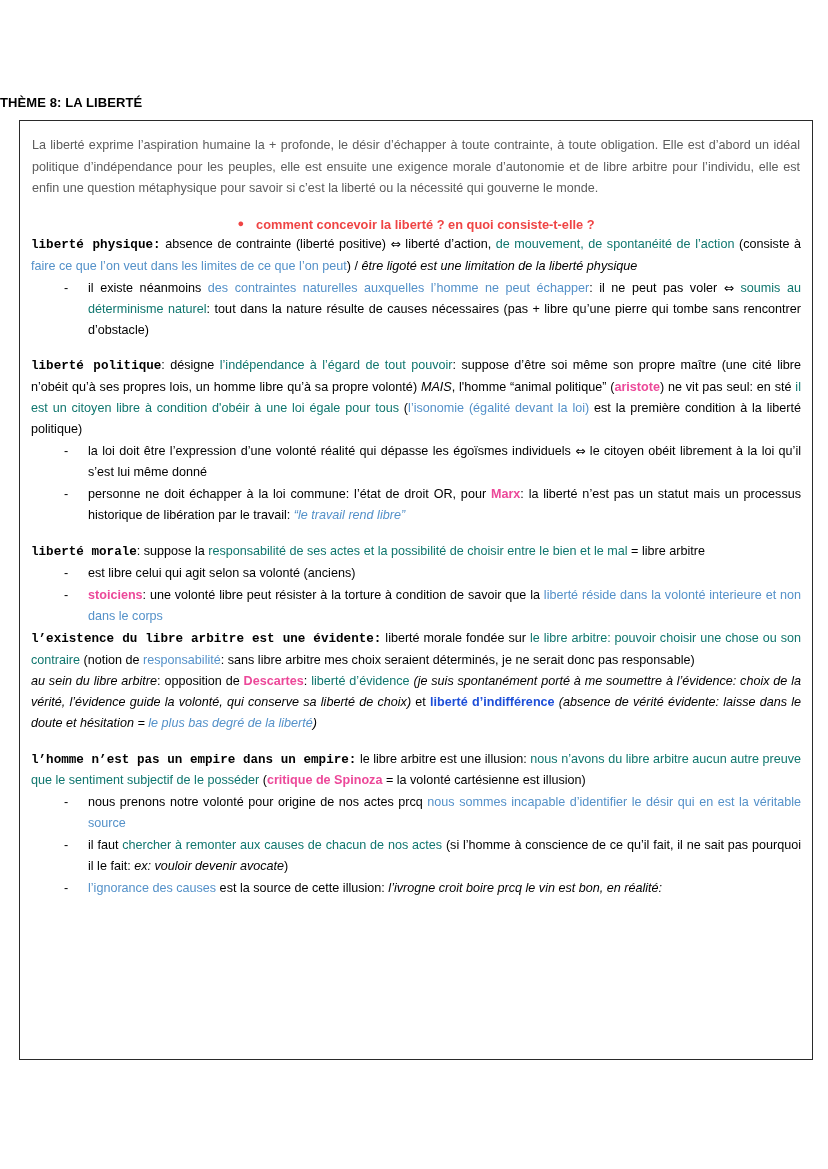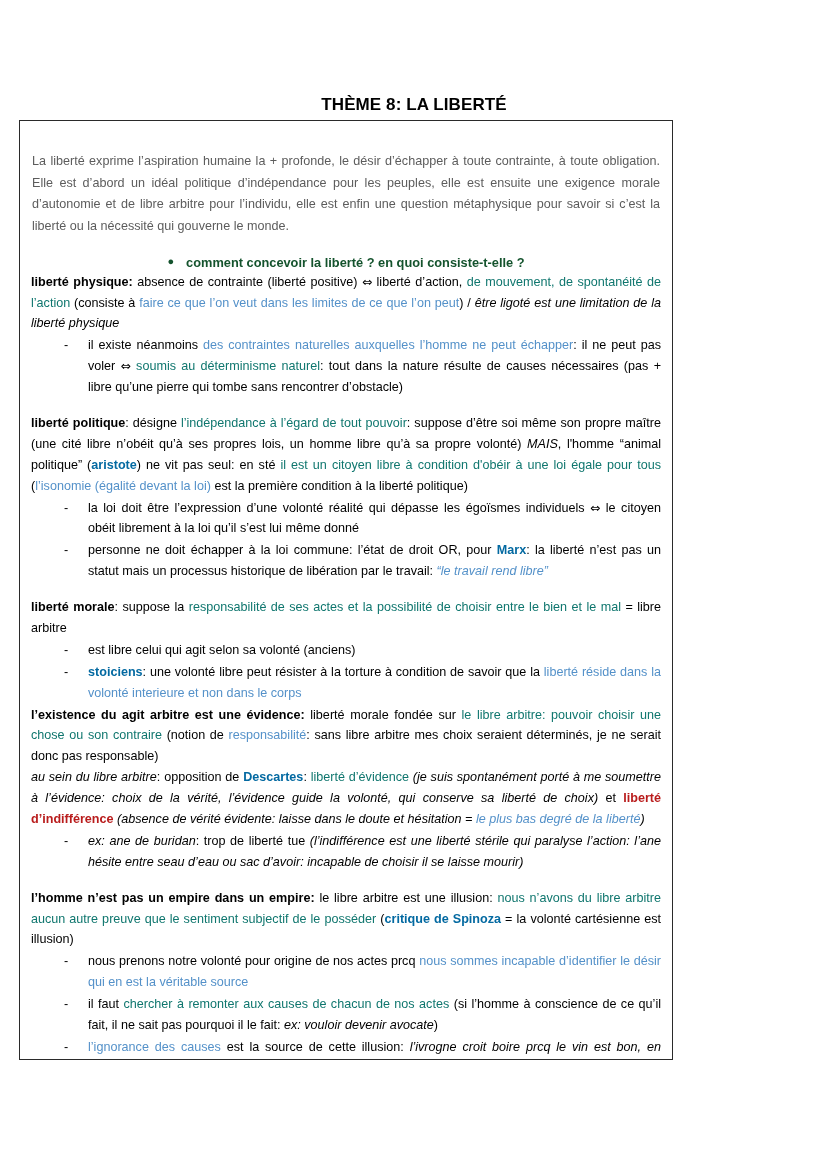--- a/index.html
+++ b/index.html
@@ -23,56 +23,56 @@
     box-sizing: border-box;
     padding: 0;
   }
 
   
   .doc-title {
     position: absolute;
     top: 95px;
     left: 0;
     width: 828px;
-    text-align: center;
-    font-size: 17px;
+    text-align: left;
+    font-size: 13px;
     font-weight: bold;
     letter-spacing: 0.1px;
     color: #000;
   }
 
   
   .frame {
     position: absolute;
     top: 120px;
     left: 19px;
-    width: 654px;
+    width: 794px;
     height: 940px;
     border: 1.6px solid #2a2a2a;
     box-sizing: border-box;
-    padding: 28px 11px 6px 11px;
+    padding: 12px 11px 6px 11px;
     overflow: hidden;
   }
 
   
   .intro {
     color: #5c5c5c;
     font-size: 12.6px;
     line-height: 1.72;
     text-align: justify;
     margin: 2px 1px 0 1px;
   }
 
   
   .section-head {
     text-align: center;
     font-weight: bold;
     font-size: 12.8px;
     margin: 17px 0 2px 0;
-    color: #14532d;
+    color: #ef4444;
   }
   .section-head .dot {
     display: inline-block;
     margin-right: 12px;
     font-size: 11px;
     vertical-align: 2px;
   }
 
   
   .para {
@@ -101,26 +101,26 @@
   }
   ul.dash > li::before {
     content: "-";
     position: absolute;
     left: 33px;
     top: 0;
     color: #000;
   }
 
   
-  .b    { font-weight: bold; }
+  .b    { font-weight: bold; font-family: Liberation Mono, monospace; }
   .i    { font-style: italic; }
   .red  { color: #0f766e; }
   .blue { color: #5491c9; }
-  .navy { color: #0369a1; font-weight: bold; }
-  .redb { color: #b91c1c; font-weight: bold; }
+  .navy { color: #ec4899; font-weight: bold; }
+  .redb { color: #1d4ed8; font-weight: bold; }
   .arrow { font-family: "DejaVu Sans", sans-serif; font-size: 12.2px; }
 </style>
 </head>
 <body>
 
 <div class="page">
 
   <div class="doc-title">THÈME 8: LA LIBERTÉ</div>
 
   <div class="frame">
@@ -152,30 +152,27 @@
       <span class="b">liberté morale</span><span>: suppose la </span><span class="red">responsabilité de ses actes et la possibilité de choisir entre le bien et le mal</span><span> = libre arbitre</span>
     </p>
 
     <ul class="dash">
       <li><span>est libre celui qui agit selon sa volonté (anciens)</span></li>
       <li><span class="navy">stoiciens</span><span>: une volonté libre peut résister à la torture à condition de savoir que la </span><span class="blue">liberté réside dans la volonté interieure et non dans le corps</span></li>
     </ul>
 
 
     <p class="para tight">
-      <span class="b">l’existence du agit arbitre est une évidence:</span><span> liberté morale fondée sur </span><span class="red">le libre arbitre: pouvoir choisir une chose ou son contraire</span><span> (notion de </span><span class="blue">responsabilité</span><span>: sans libre arbitre mes choix seraient déterminés, je ne serait donc pas responsable)</span>
+      <span class="b">l’existence du libre arbitre est une évidente:</span><span> liberté morale fondée sur </span><span class="red">le libre arbitre: pouvoir choisir une chose ou son contraire</span><span> (notion de </span><span class="blue">responsabilité</span><span>: sans libre arbitre mes choix seraient déterminés, je ne serait donc pas responsable)</span>
     </p>
 
     <p class="para tight">
       <span class="i">au sein du libre arbitre</span><span>: opposition de </span><span class="navy">Descartes</span><span>: </span><span class="red">liberté d’évidence</span><span> </span><span class="i">(je suis spontanément porté à me soumettre à l’évidence: choix de la vérité, l’évidence guide la volonté, qui conserve sa liberté de choix)</span><span> et </span><span class="redb">liberté d’indifférence</span><span> </span><span class="i">(absence de vérité évidente: laisse dans le doute et hésitation = </span><span class="blue i">le plus bas degré de la liberté</span><span class="i">)</span>
     </p>
 
-    <ul class="dash">
-      <li><span class="i">ex: ane de buridan</span><span>: trop de liberté tue </span><span class="i">(l’indifférence est une liberté stérile qui paralyse l’action: l’ane hésite entre seau d’eau ou sac d’avoir: incapable de choisir il se laisse mourir)</span></li>
-    </ul>
 
     <p class="para gap">
       <span class="b">l’homme n’est pas un empire dans un empire:</span><span> le libre arbitre est une illusion: </span><span class="red">nous n’avons du libre arbitre aucun autre preuve que le sentiment subjectif de le posséder</span><span> (</span><span class="navy">critique de Spinoza</span><span> = la volonté cartésienne est illusion)</span>
     </p>
 
     <ul class="dash">
       <li><span>nous prenons notre volonté pour origine de nos actes prcq </span><span class="blue">nous sommes incapable d’identifier le désir qui en est la véritable source</span></li>
       <li><span>il faut </span><span class="red">chercher à remonter aux causes de chacun de nos actes</span><span> (si l’homme à conscience de ce qu’il fait, il ne sait pas pourquoi il le fait: </span><span class="i">ex: vouloir devenir avocate</span><span>)</span></li>
       <li><span class="blue">l’ignorance des causes</span><span> est la source de cette illusion: </span><span class="i">l’ivrogne croit boire prcq le vin est bon, en réalité:</span></li>
     </ul>

